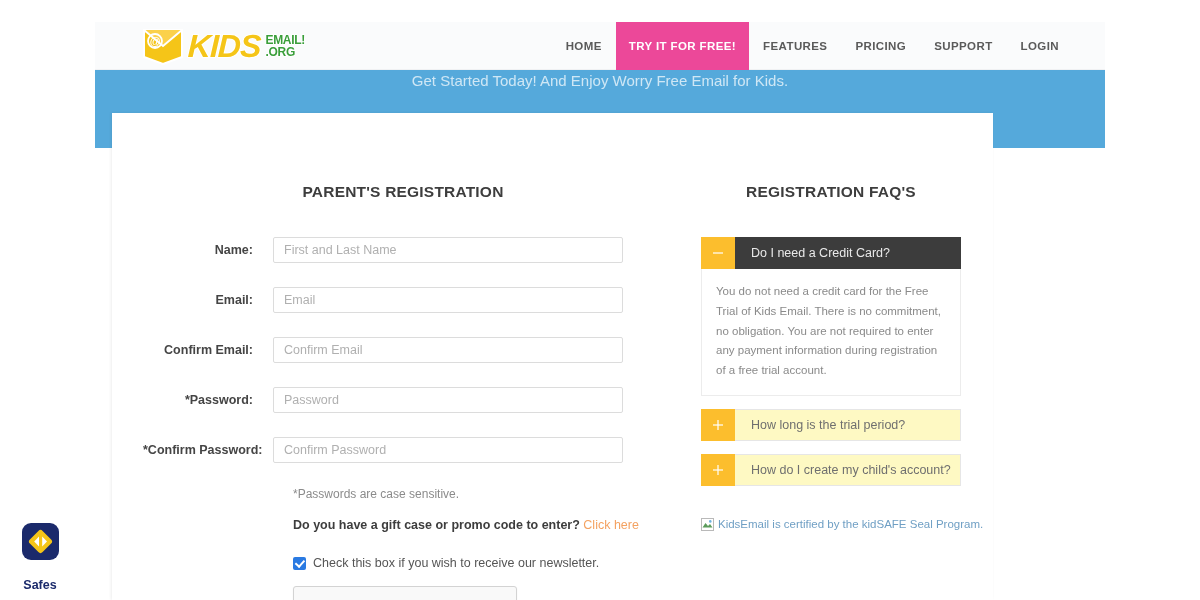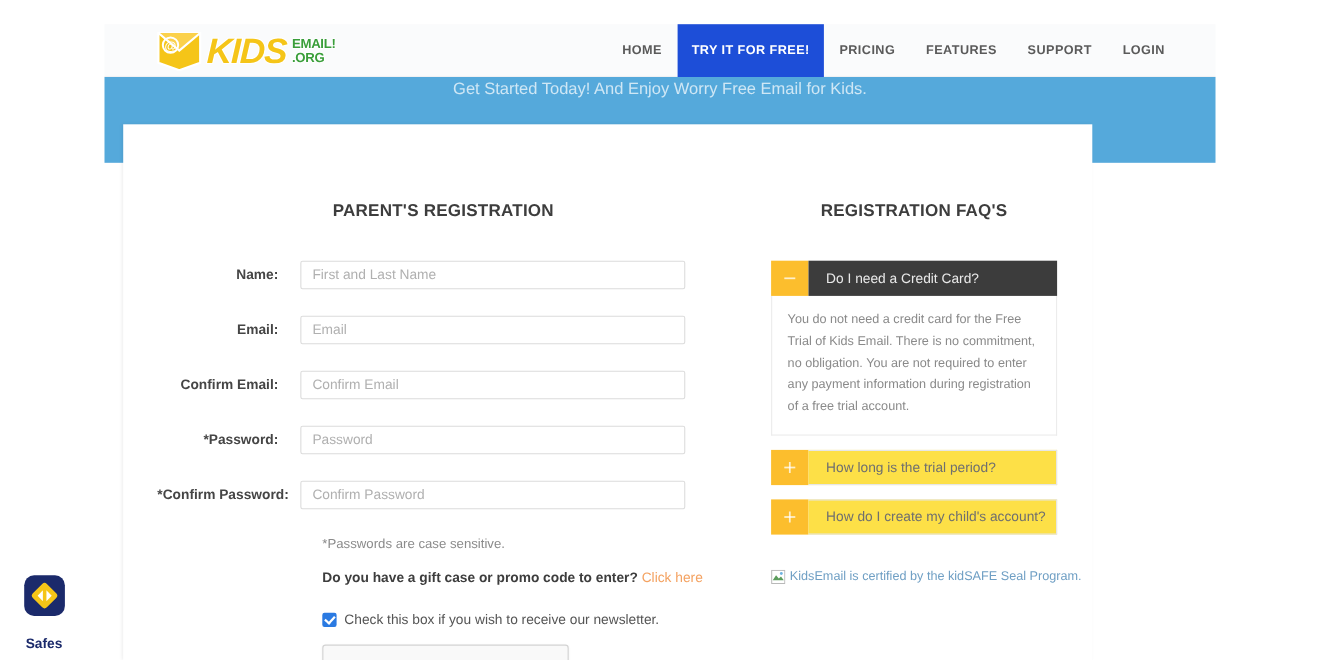--- a/index.html
+++ b/index.html
@@ -108,21 +108,21 @@
     display: flex; align-items: center;
     padding: 0 14px;
     font-size: 11.5px;
     font-weight: 700;
     color: #5a5a5a;
     letter-spacing: .4px;
     cursor: pointer;
     white-space: nowrap;
   }
   .nav-item.cta {
-    background: #1d4ed8;
+    background: #ec4899;
     color: #ffffff;
     padding: 0 13px;
   }
 
   
   .content-card {
     position: absolute;
     left: 112px; top: 113px;
     width: 881px; height: 487px;
     background: #ffffff;
@@ -293,21 +293,21 @@
     padding-left: 16px;
     font-size: 12.5px;
     white-space: nowrap;
     overflow: hidden;
   }
   .faq-item.open .faq-title {
     background: #3c3c3c;
     color: #e9e9e9;
   }
   .faq-item.closed .faq-title {
-    background: #fde047;
+    background: #fef9c3;
     color: #6f6f6f;
     border: 1px solid #e6e6e6;
     border-left: none;
   }
   .faq-body {
     border: 1px solid #ececec;
     border-top: none;
     padding: 13px 14px 14px 14px;
     font-size: 11.5px;
     line-height: 1.72;
@@ -373,22 +373,22 @@
       <div class="logo-kids">KIDS</div>
       <div class="logo-tld">
         <span>EMAIL!</span>
         <span>.ORG</span>
       </div>
     </div>
 
     <nav class="main-nav">
       <div class="nav-item">HOME</div>
       <div class="nav-item cta">TRY IT FOR FREE!</div>
+      <div class="nav-item">FEATURES</div>
       <div class="nav-item">PRICING</div>
-      <div class="nav-item">FEATURES</div>
       <div class="nav-item">SUPPORT</div>
       <div class="nav-item">LOGIN</div>
     </nav>
   </div>
 
   <div class="content-card">
 
     <div class="form-col">
       <div class="section-head">
         <h2>PARENT'S REGISTRATION</h2>

